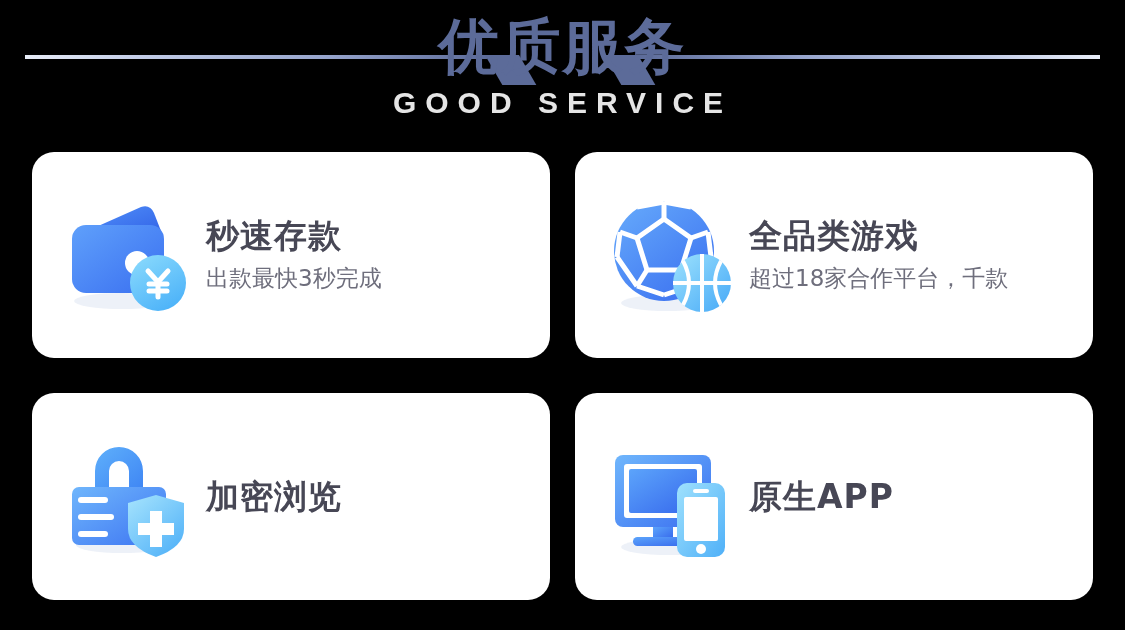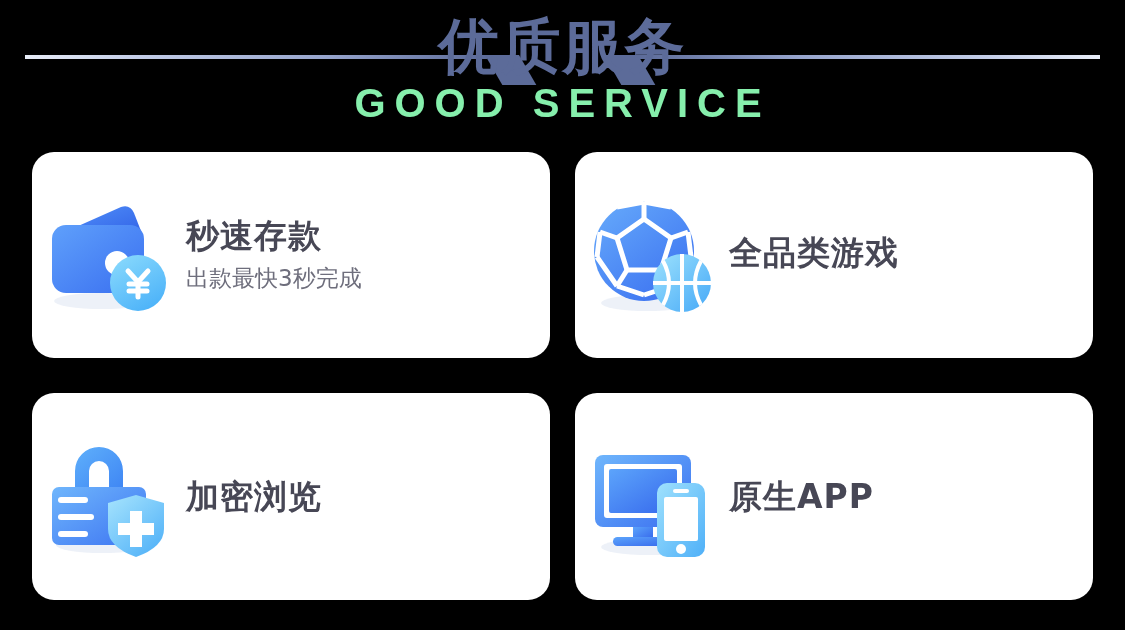--- a/index.html
+++ b/index.html
@@ -28,37 +28,37 @@
   .deco-right .slant{ left:4px; transform:skewX(30deg); transform-origin:top left; }
 
   .title-wrap{ position:absolute; left:0; top:8px; width:1125px; text-align:center; }
   .title-cn{
     font-size:60px; font-weight:bold; color:#5c6b99;
     letter-spacing:2px; line-height:76px;
     font-family:"DejaVu Sans","Liberation Sans",sans-serif;
   }
   .title-en{
     margin-top:2px;
-    font-size:40px; font-weight:bold; color:#86efac;
+    font-size:30px; font-weight:bold; color:#e5e5e5;
     letter-spacing:9px; line-height:34px;
   }
 
   
   .grid{
     position:absolute; left:32px; top:152px;
     width:1061px; height:448px;
     display:grid;
     grid-template-columns:518px 518px;
     grid-template-rows:206px 207px;
     column-gap:25px; row-gap:35px;
   }
   .card{
     background:#ffffff; border-radius:22px;
     display:flex; align-items:center;
-    padding:0 18px 0 12px;
+    padding:0 18px 0 32px;
     overflow:hidden;
   }
   .icon-box{
     flex:0 0 auto; width:128px; height:128px;
     position:relative; margin-right:14px;
   }
   .icon-box svg{ display:block; width:128px; height:128px; }
   .text-box{ flex:1 1 auto; min-width:0; }
   .card-title{
     font-size:33px; font-weight:bold; color:#474755;
@@ -167,20 +167,21 @@
             <path d="M95 63 L95 121"></path>
             <path d="M66 92 L124 92"></path>
             <path d="M76 70 Q88 92 76 114"></path>
             <path d="M114 70 Q102 92 114 114"></path>
           </g>
         </svg>
       </div>
       <div class="text-box">
         <div class="card-title">全品类游戏</div>
         <div class="card-sub">
+          <span class="ln">超过18家合作平台，千款</span>
         </div>
       </div>
     </div>
 
     <div class="card">
       <div class="icon-box">
         <svg viewBox="0 0 128 128">
           <defs>
             <linearGradient id="lb" x1="0" y1="0" x2="1" y2="1">
               <stop offset="0" stop-color="#6fb6fc"></stop>

